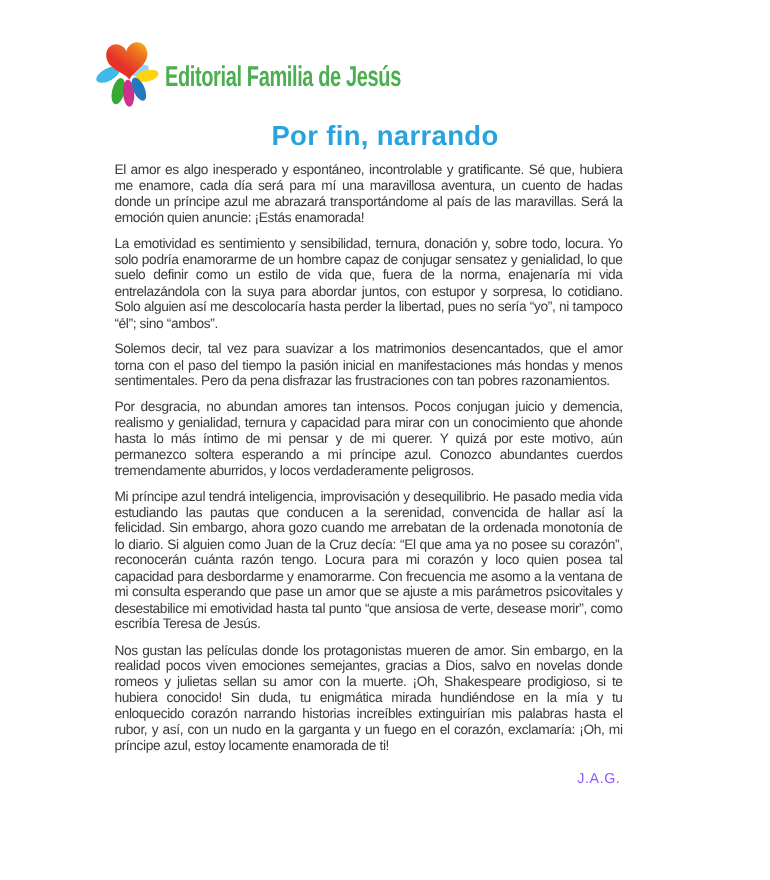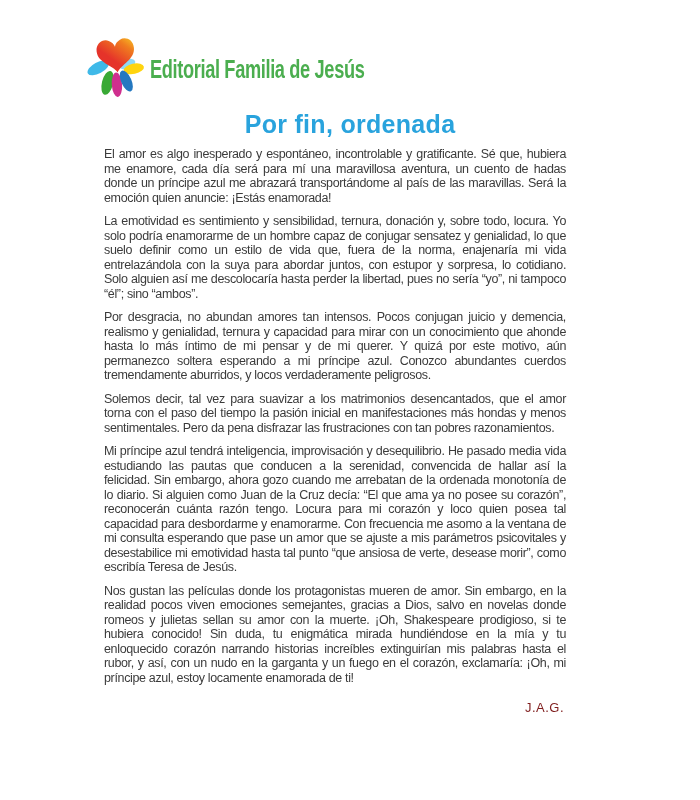--- a/index.html
+++ b/index.html
@@ -83,21 +83,21 @@
     letter-spacing: -0.35px;
     text-align: justify;
   }
   .body-text p {
     margin: 0 0 9px 0;
   }
   .signature {
     margin-top: 16px;
     text-align: right;
     font-size: 13px;
-    color: #7f1d1d;
+    color: #8b5cf6;
     letter-spacing: 0.5px;
     padding-right: 2px;
   }
 </style>
 </head>
 <body>
 
 <div class="page">
 
   <div class="header">
@@ -119,25 +119,25 @@
 
       <path d="M32 41 C28 33 12 29 12 16.5 C12 7.5 20 3.5 26 6.5 C29 8 31.5 10.5 32 13.5 C32.5 10.5 35 8 38 6.5 C44 3.5 52 7.5 52 16.5 C52 29 36 33 32 41 Z" fill="url(#hg)" transform="rotate(-6 32 24)"></path>
     </svg>
 
     <div class="brand-box">
       <span class="brand">Editorial Familia de Jesús</span>
     </div>
 
   </div>
 
-  <h1 class="doc-title">Por fin, ordenada</h1>
+  <h1 class="doc-title">Por fin, narrando</h1>
 
   <div class="body-text">
     <p>El amor es algo inesperado y espontáneo, incontrolable y gratificante. Sé que, hubiera me enamore, cada día será para mí una maravillosa aventura, un cuento de hadas donde un príncipe azul me abrazará transportándome al país de las maravillas. Será la emoción quien anuncie: ¡Estás enamorada!</p>
     <p>La emotividad es sentimiento y sensibilidad, ternura, donación y, sobre todo, locura. Yo solo podría enamorarme de un hombre capaz de conjugar sensatez y genialidad, lo que suelo definir como un estilo de vida que, fuera de la norma, enajenaría mi vida entrelazándola con la suya para abordar juntos, con estupor y sorpresa, lo cotidiano. Solo alguien así me descolocaría hasta perder la libertad, pues no sería “yo”, ni tampoco “él”; sino “ambos”.</p>
+    <p>Solemos decir, tal vez para suavizar a los matrimonios desencantados, que el amor torna con el paso del tiempo la pasión inicial en manifestaciones más hondas y menos sentimentales. Pero da pena disfrazar las frustraciones con tan pobres razonamientos.</p>
     <p>Por desgracia, no abundan amores tan intensos. Pocos conjugan juicio y demencia, realismo y genialidad, ternura y capacidad para mirar con un conocimiento que ahonde hasta lo más íntimo de mi pensar y de mi querer. Y quizá por este motivo, aún permanezco soltera esperando a mi príncipe azul. Conozco abundantes cuerdos tremendamente aburridos, y locos verdaderamente peligrosos.</p>
-    <p>Solemos decir, tal vez para suavizar a los matrimonios desencantados, que el amor torna con el paso del tiempo la pasión inicial en manifestaciones más hondas y menos sentimentales. Pero da pena disfrazar las frustraciones con tan pobres razonamientos.</p>
     <p>Mi príncipe azul tendrá inteligencia, improvisación y desequilibrio. He pasado media vida estudiando las pautas que conducen a la serenidad, convencida de hallar así la felicidad. Sin embargo, ahora gozo cuando me arrebatan de la ordenada monotonía de lo diario. Si alguien como Juan de la Cruz decía: “El que ama ya no posee su corazón”, reconocerán cuánta razón tengo. Locura para mi corazón y loco quien posea tal capacidad para desbordarme y enamorarme. Con frecuencia me asomo a la ventana de mi consulta esperando que pase un amor que se ajuste a mis parámetros psicovitales y desestabilice mi emotividad hasta tal punto “que ansiosa de verte, desease morir”, como escribía Teresa de Jesús.</p>
     <p>Nos gustan las películas donde los protagonistas mueren de amor. Sin embargo, en la realidad pocos viven emociones semejantes, gracias a Dios, salvo en novelas donde romeos y julietas sellan su amor con la muerte. ¡Oh, Shakespeare prodigioso, si te hubiera conocido! Sin duda, tu enigmática mirada hundiéndose en la mía y tu enloquecido corazón narrando historias increíbles extinguirían mis palabras hasta el rubor, y así, con un nudo en la garganta y un fuego en el corazón, exclamaría: ¡Oh, mi príncipe azul, estoy locamente enamorada de ti!</p>
     <div class="signature">J.A.G.</div>
   </div>
 
 </div>
 
 </body></html>

